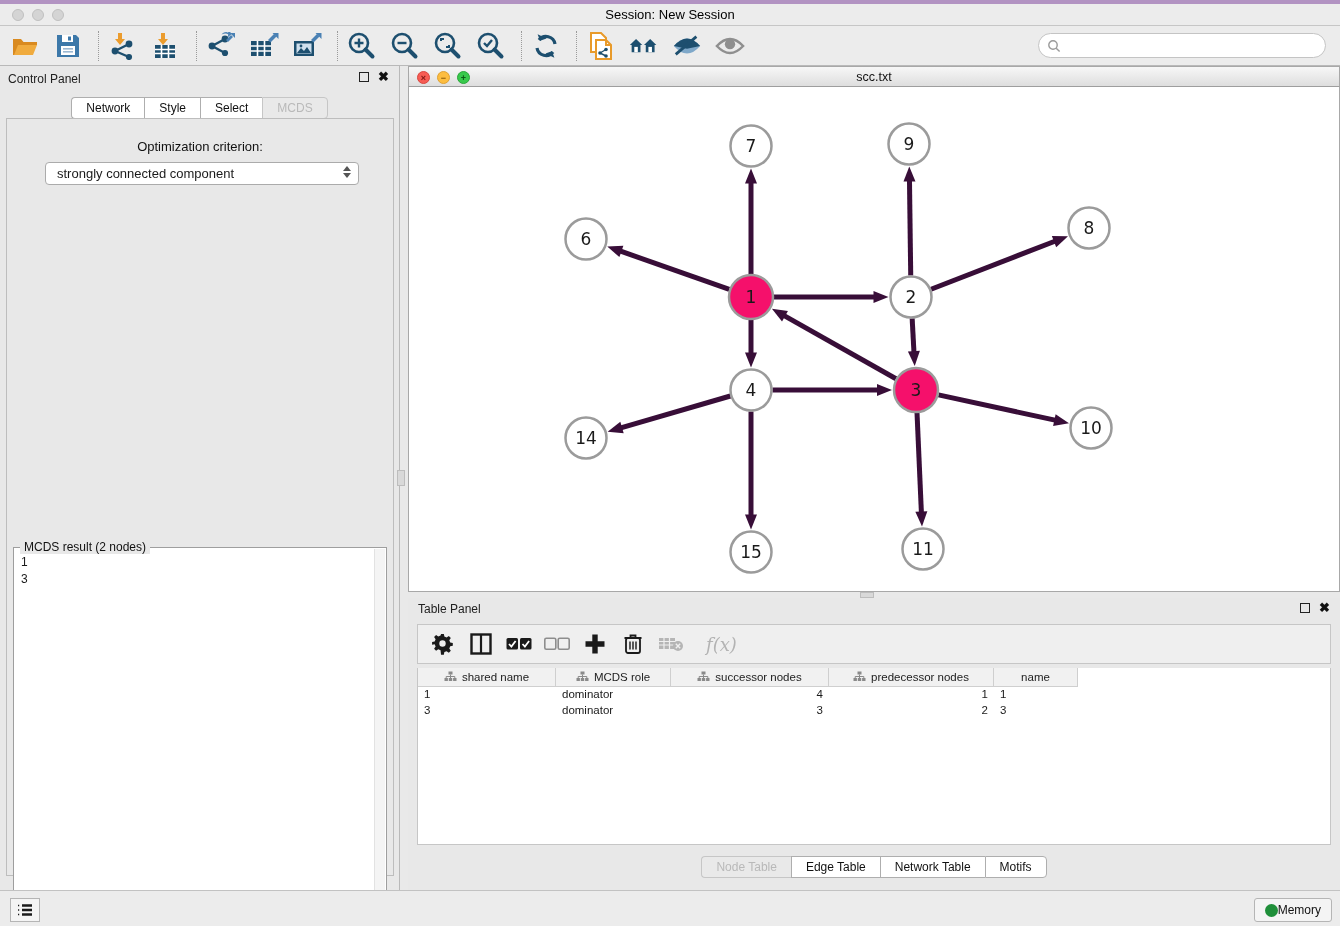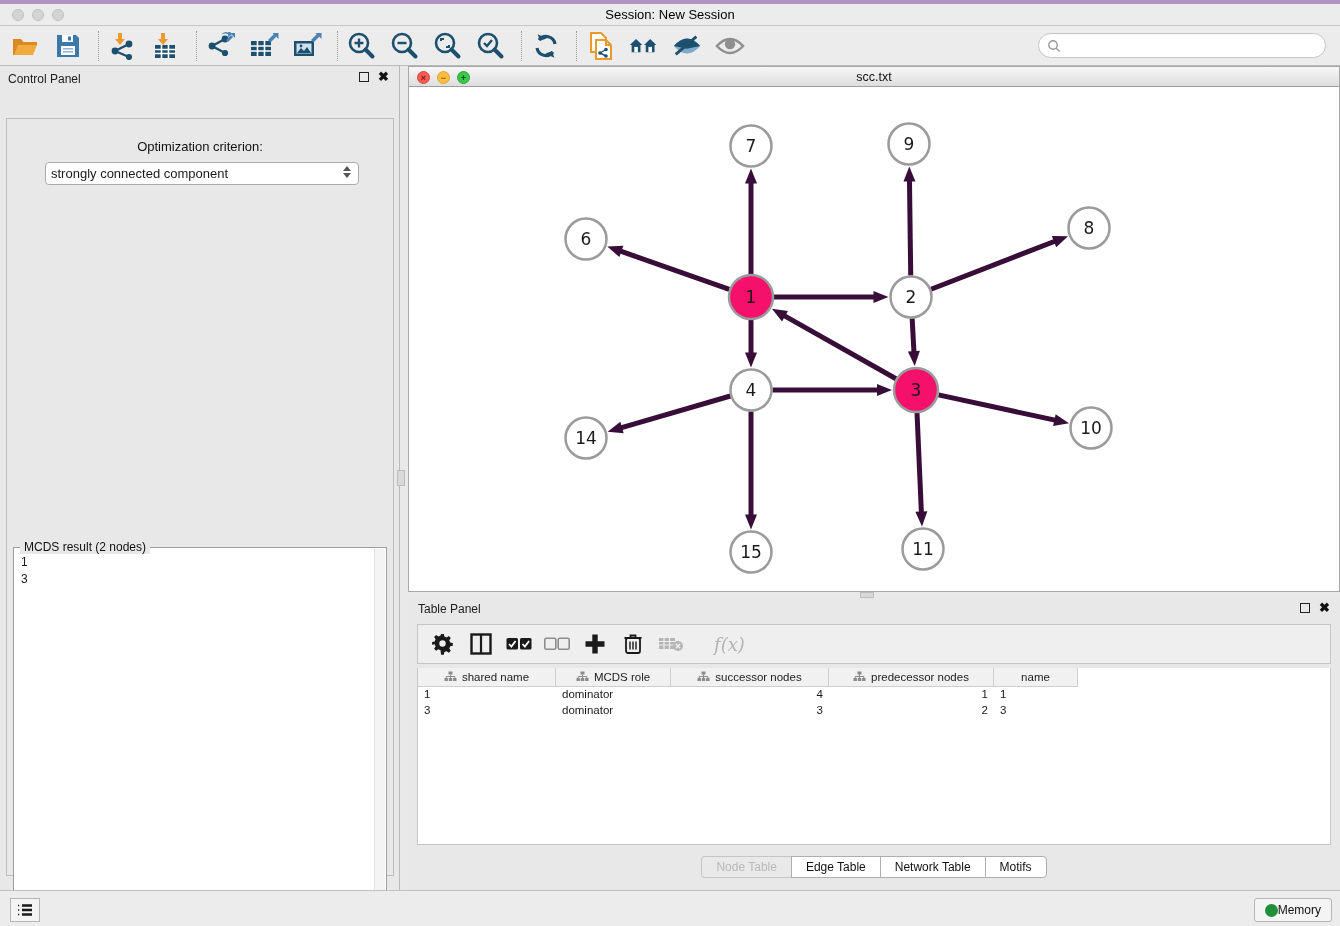--- a/index.html
+++ b/index.html
@@ -31,21 +31,21 @@
 
   .seg-row { position:absolute; left:0; top:31px; width:100%; display:flex; justify-content:center; }
   .seg { display:flex; }
   .seg .seg-btn { background:#fff; border:1px solid #aeaeae; border-right:none; padding:3px 14px; font-size:12px; cursor:pointer; color:#111; }
   .seg .seg-btn:first-child { border-radius:4px 0 0 4px; }
   .seg .seg-btn:last-child { border-radius:0 4px 4px 0; border-right:1px solid #aeaeae; }
   .seg .seg-btn.disabled { background:#e9e9e9; color:#b9b9b9; border-color:#c6c6c6; cursor:default; }
 
   .cp-box { position:absolute; left:6px; top:52px; width:388px; height:758px; border:1px solid #bdbdbd; }
   .opt-label { position:absolute; left:0; top:20px; width:100%; text-align:center; font-size:13px; color:#111; }
-  .combo { position:absolute; left:38px; top:43px; width:314px; height:23px; background:#fff; border:1px solid #ababab; border-radius:4px; display:flex; align-items:center; padding-left:5px; font-size:13px; cursor:pointer; }
+  .combo { position:absolute; left:38px; top:43px; width:314px; height:23px; background:#fff; border:1px solid #ababab; border-radius:4px; display:flex; align-items:center; padding-left:11px; font-size:13px; cursor:pointer; }
   .combo .arrows { position:absolute; right:7px; top:3px; display:flex; flex-direction:column; gap:2px; }
   .combo .arrows i { width:0; height:0; border-left:4px solid transparent; border-right:4px solid transparent; }
   .combo .arrows .up { border-bottom:5px solid #555; }
   .combo .arrows .dn { border-top:5px solid #555; }
   .btn-row { position:absolute; left:0; top:77px; width:100%; display:flex; justify-content:center; gap:14px; }
   .push-btn { background:#fff; border:1px solid #aaa; border-radius:4px; padding:3px 14px; font-size:13px; color:#111; cursor:pointer; }
 
   .result-box { position:absolute; left:6px; top:428px; width:374px; height:372px; border:1px solid #9e9e9e; background:#fff; }
   .result-legend { position:absolute; left:6px; top:-8px; background:#e8e8e8; padding:0 4px; font-size:12px; color:#111; }
   .result-body { position:absolute; left:1px; top:6px; right:12px; bottom:1px; font-size:12px; line-height:17px; padding-left:6px; white-space:pre; overflow:hidden; }
@@ -64,21 +64,21 @@
   .mac-grn { background:#38c94c; border:1px solid #2aa63a; color:#0c5a16; }
   .net-canvas { position:absolute; left:0; top:21px; width:932px; height:505px; background:#fff; border:1px solid #a8a8a8; border-top:none; }
 
   .h-divider-handle { position:absolute; left:860px; top:592px; width:14px; height:6px; background:#d9d9d9; border:1px solid #bdbdbd; }
 
   
   .table-panel { position:absolute; left:408px; top:598px; width:932px; height:292px; background:#e8e8e8; }
   .tp-head { position:absolute; left:0; top:0; width:100%; height:24px; }
   .tp-toolbar { position:absolute; left:9px; top:26px; width:914px; height:40px; background:#efefef; border:1px solid #c6c6c6; display:flex; align-items:center; padding-left:10px; }
   .tp-toolbar .tb-btn { margin-right:8px; }
-  .fx-label { font-size:18px; font-style:italic; color:#b3b3b3; font-family:"DejaVu Serif", serif; margin-left:20px; }
+  .fx-label { font-size:18px; font-style:italic; color:#b3b3b3; font-family:"DejaVu Serif", serif; margin-left:12px; }
 
   .grid-area { position:absolute; left:9px; top:70px; width:914px; height:177px; background:#fff; border:1px solid #c6c6c6; border-top:none; overflow:hidden; }
   .grid-header { display:flex; height:19px; }
   .grid-header .hcell { background:#f1f1f1; border-right:1px solid #cfcfcf; border-bottom:1px solid #cfcfcf; display:flex; align-items:center; justify-content:center; gap:5px; font-size:11.5px; color:#222; cursor:pointer; }
   .grid-row { display:flex; height:16px; }
   .grid-row .cell { font-size:11.5px; padding:1px 6px 0 6px; white-space:nowrap; overflow:hidden; }
   .cell.num { text-align:right; }
 
   .tab-row { position:absolute; left:0; top:258px; width:100%; display:flex; justify-content:center; }
 
@@ -245,20 +245,28 @@
     <input class="search-input" placeholder="" style="">
   </div>
 </div>
 
 <div class="control-panel">
   <div class="panel-head">
     <div class="panel-title">Control Panel</div>
     <div class="panel-ctrls">
       <div class="float-box"></div>
       <div class="close-x">✖</div>
+    </div>
+  </div>
+  <div class="seg-row">
+    <div class="seg">
+      <div class="seg-btn">Network</div>
+      <div class="seg-btn">Style</div>
+      <div class="seg-btn">Select</div>
+      <div class="seg-btn disabled">MCDS</div>
     </div>
   </div>
   <div class="cp-box">
     <div class="opt-label">Optimization criterion:</div>
     <div class="combo">
       <span>strongly connected component</span>
       <span class="arrows">
           <i class="up"></i>
           <i class="dn"></i>
         </span>

